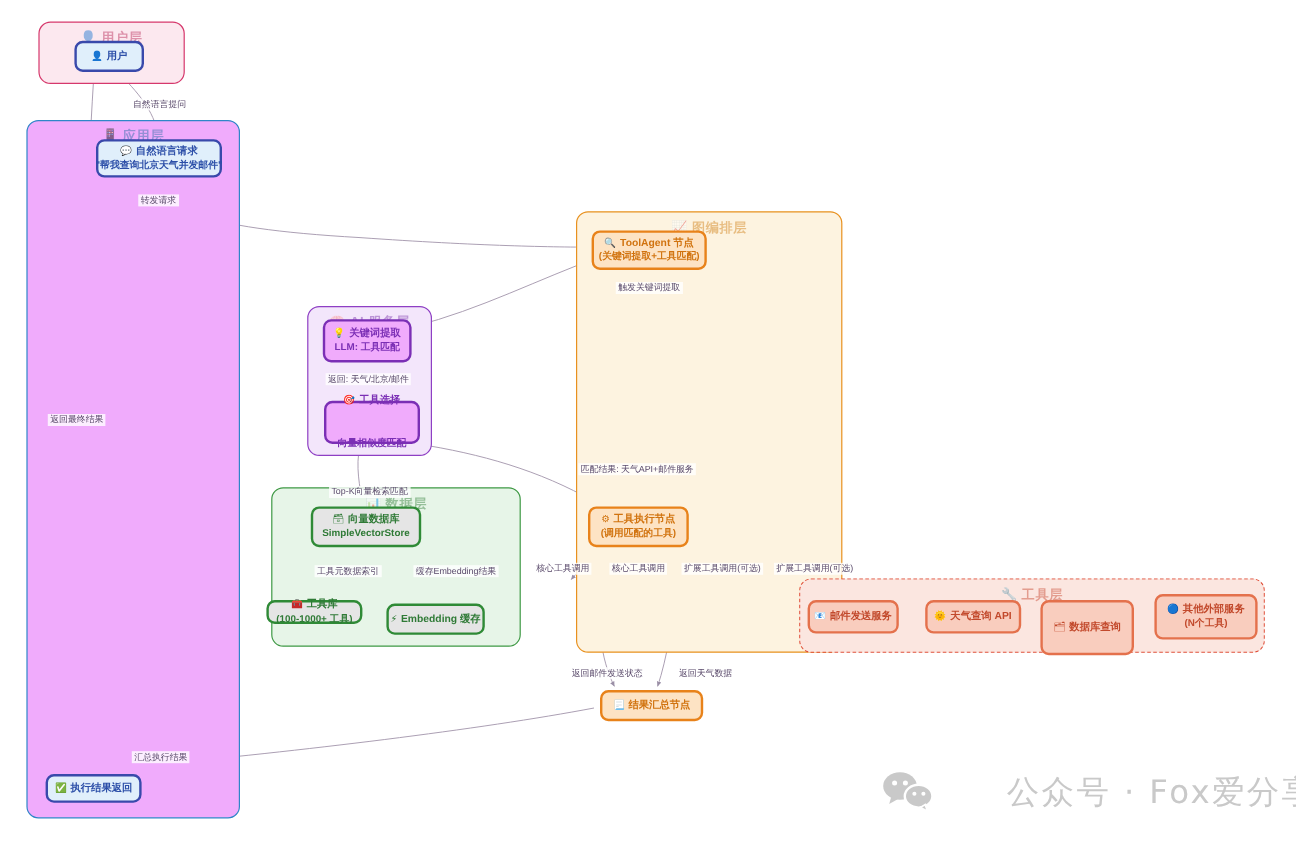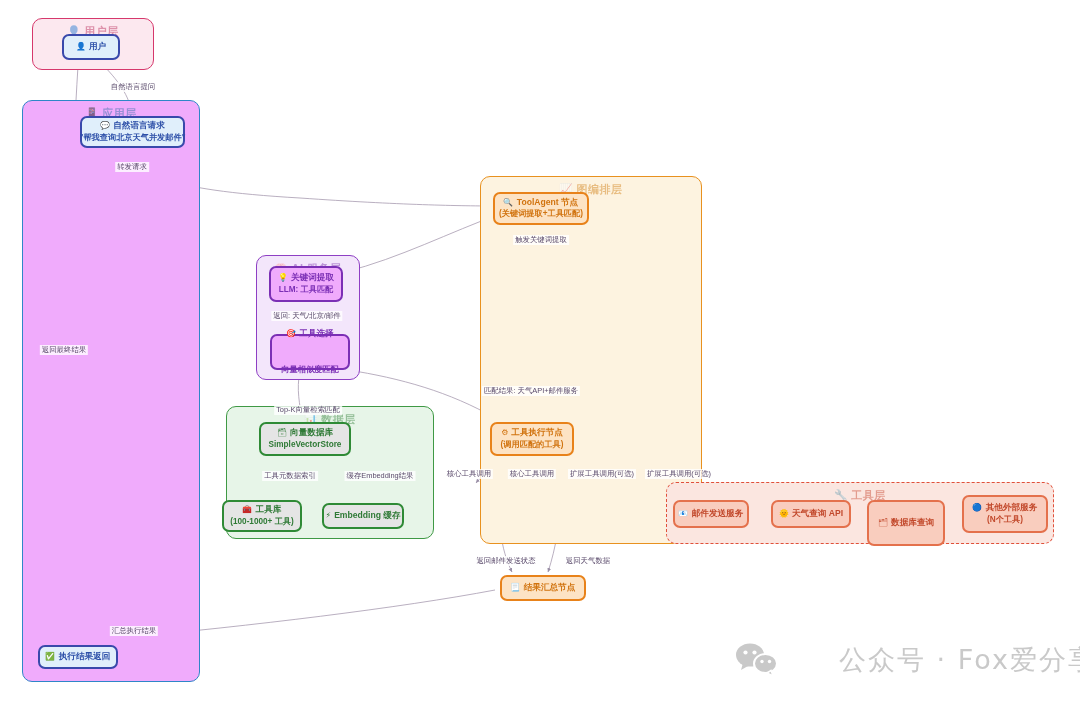--- a/index.html
+++ b/index.html
@@ -215,21 +215,21 @@
   <div class="node n-purple" style="left:270px; top:334px; width:80px; height:36px;gap:24px;">
     <div class="l1"><span class="ico">🎯</span><span>工具选择</span></div>
     <div class="l2">向量相似度匹配</div>
   </div>
 
   <div class="node n-green" style="left:259px; top:422px; width:92px; height:34px;">
     <div class="l1"><span class="ico">🗃</span><span>向量数据库</span></div>
     <div class="l2">SimpleVectorStore</div>
   </div>
 
-  <div class="node n-green" style="left:222px; top:500px; width:80px; height:32px;">
+  <div class="node n-green" style="left:222px; top:500px; width:80px; height:20px;">
     <div class="l1"><span class="ico">🧰</span><span>工具库</span></div>
     <div class="l2">(100-1000+ 工具)</div>
   </div>
 
   <div class="node n-green" style="left:322px; top:503px; width:82px; height:26px;">
     <div class="l1"><span class="ico">⚡</span><span>Embedding 缓存</span></div>
   </div>
 
   <div class="node n-orange" style="left:493px; top:192px; width:96px; height:33px;">
     <div class="l1"><span class="ico">🔍</span><span>ToolAgent 节点</span></div>

